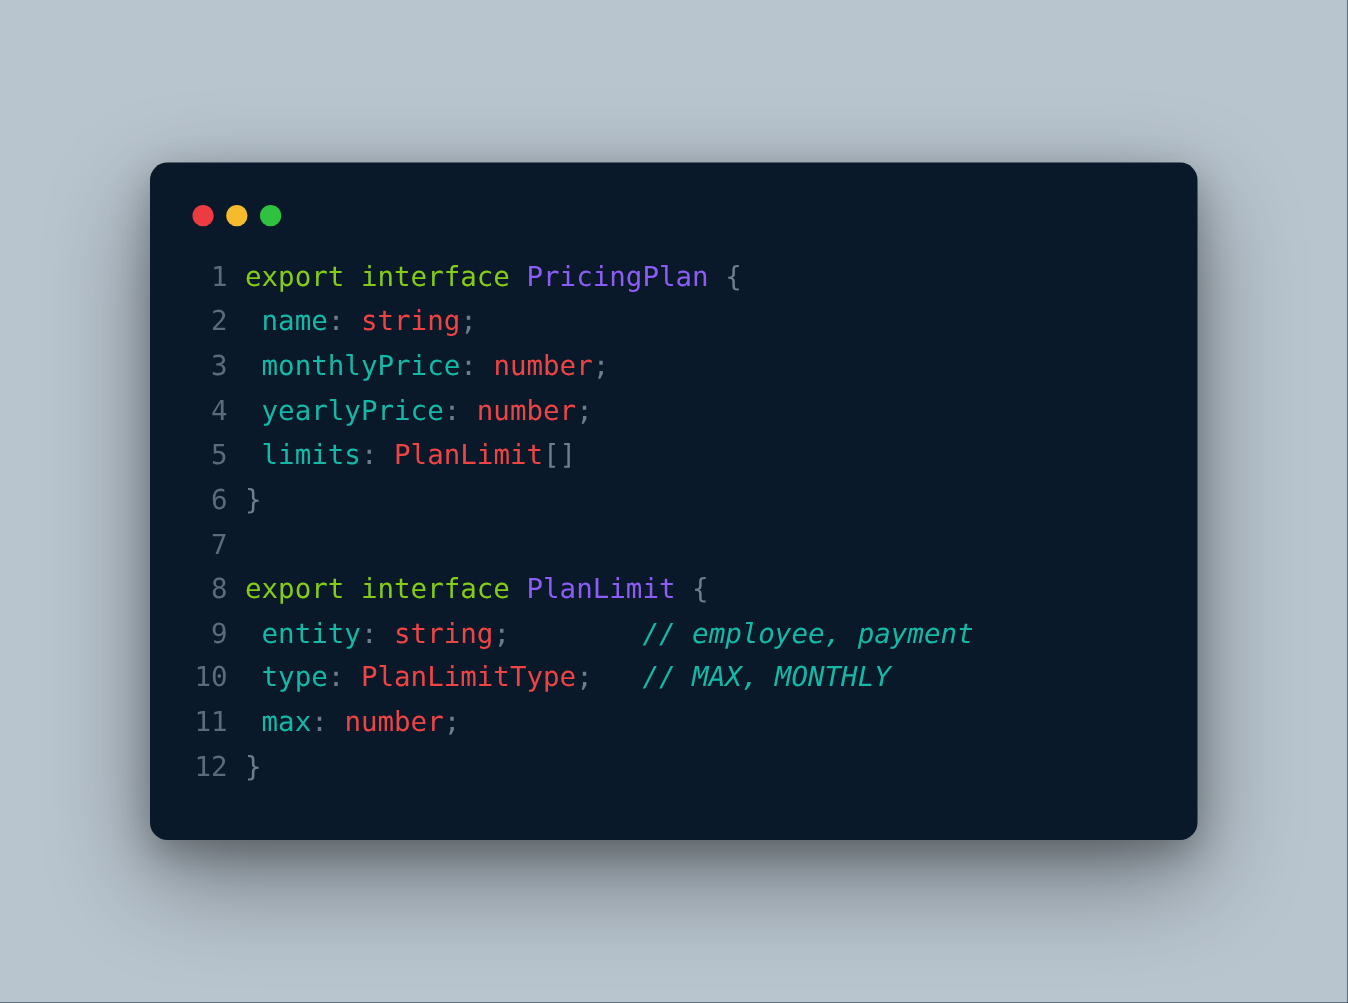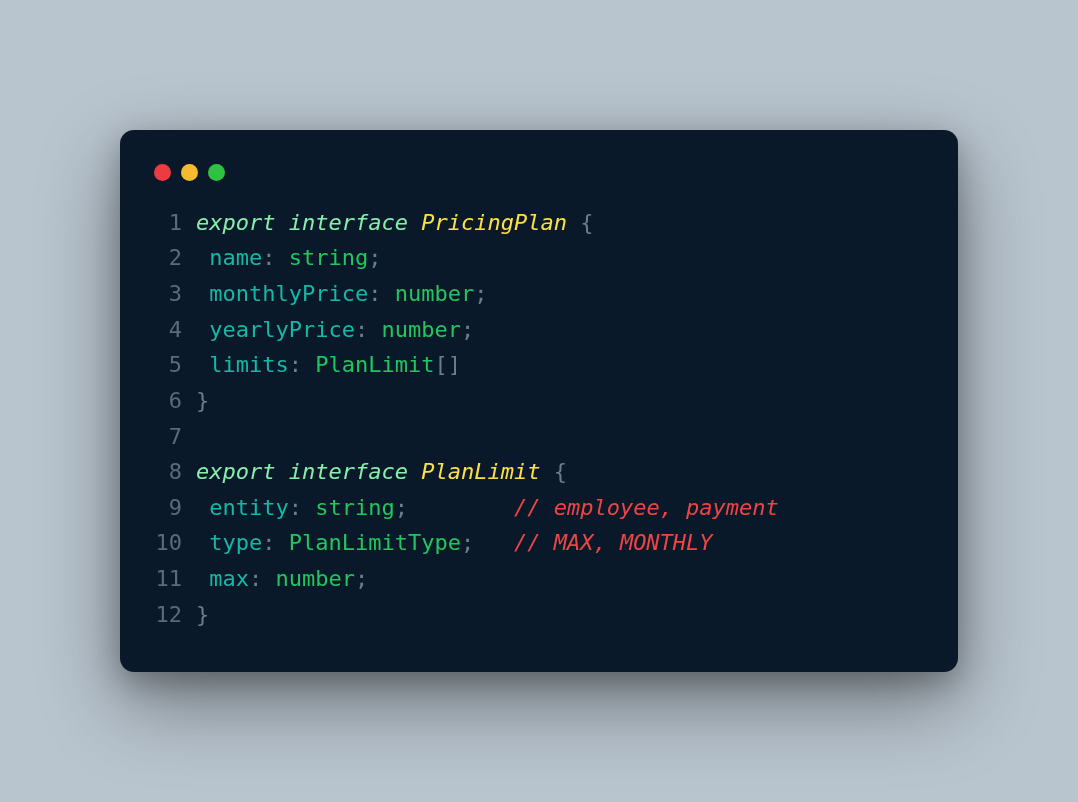--- a/index.html
+++ b/index.html
@@ -40,26 +40,26 @@
   .line { display: flex; }
   .lineno {
     color: #5b6b7c;
     width: 44px;
     text-align: right;
     padding-right: 14px;
     user-select: none;
     flex-shrink: 0;
   }
   .content { flex: 1; color: #d8dee9; }
-  .tok-keyword { color: #86efac; font-style: italic; }
-  .tok-typename { color: #fde047; font-style: italic; }
+  .tok-keyword { color: #84cc16; }
+  .tok-typename { color: #8b5cf6; }
   .tok-prop { color: #14b8a6; }
   .tok-punct { color: #6b7d8f; }
-  .tok-type { color: #22c55e; }
-  .tok-comment { color: #ef4444; font-style: italic; }
+  .tok-type { color: #ef4444; }
+  .tok-comment { color: #14b8a6; font-style: italic; }
 </style>
 </head>
 <body>
 
 <div class="window">
   <div class="titlebar">
     <div class="dot red"></div>
     <div class="dot yellow"></div>
     <div class="dot green"></div>
   </div>

